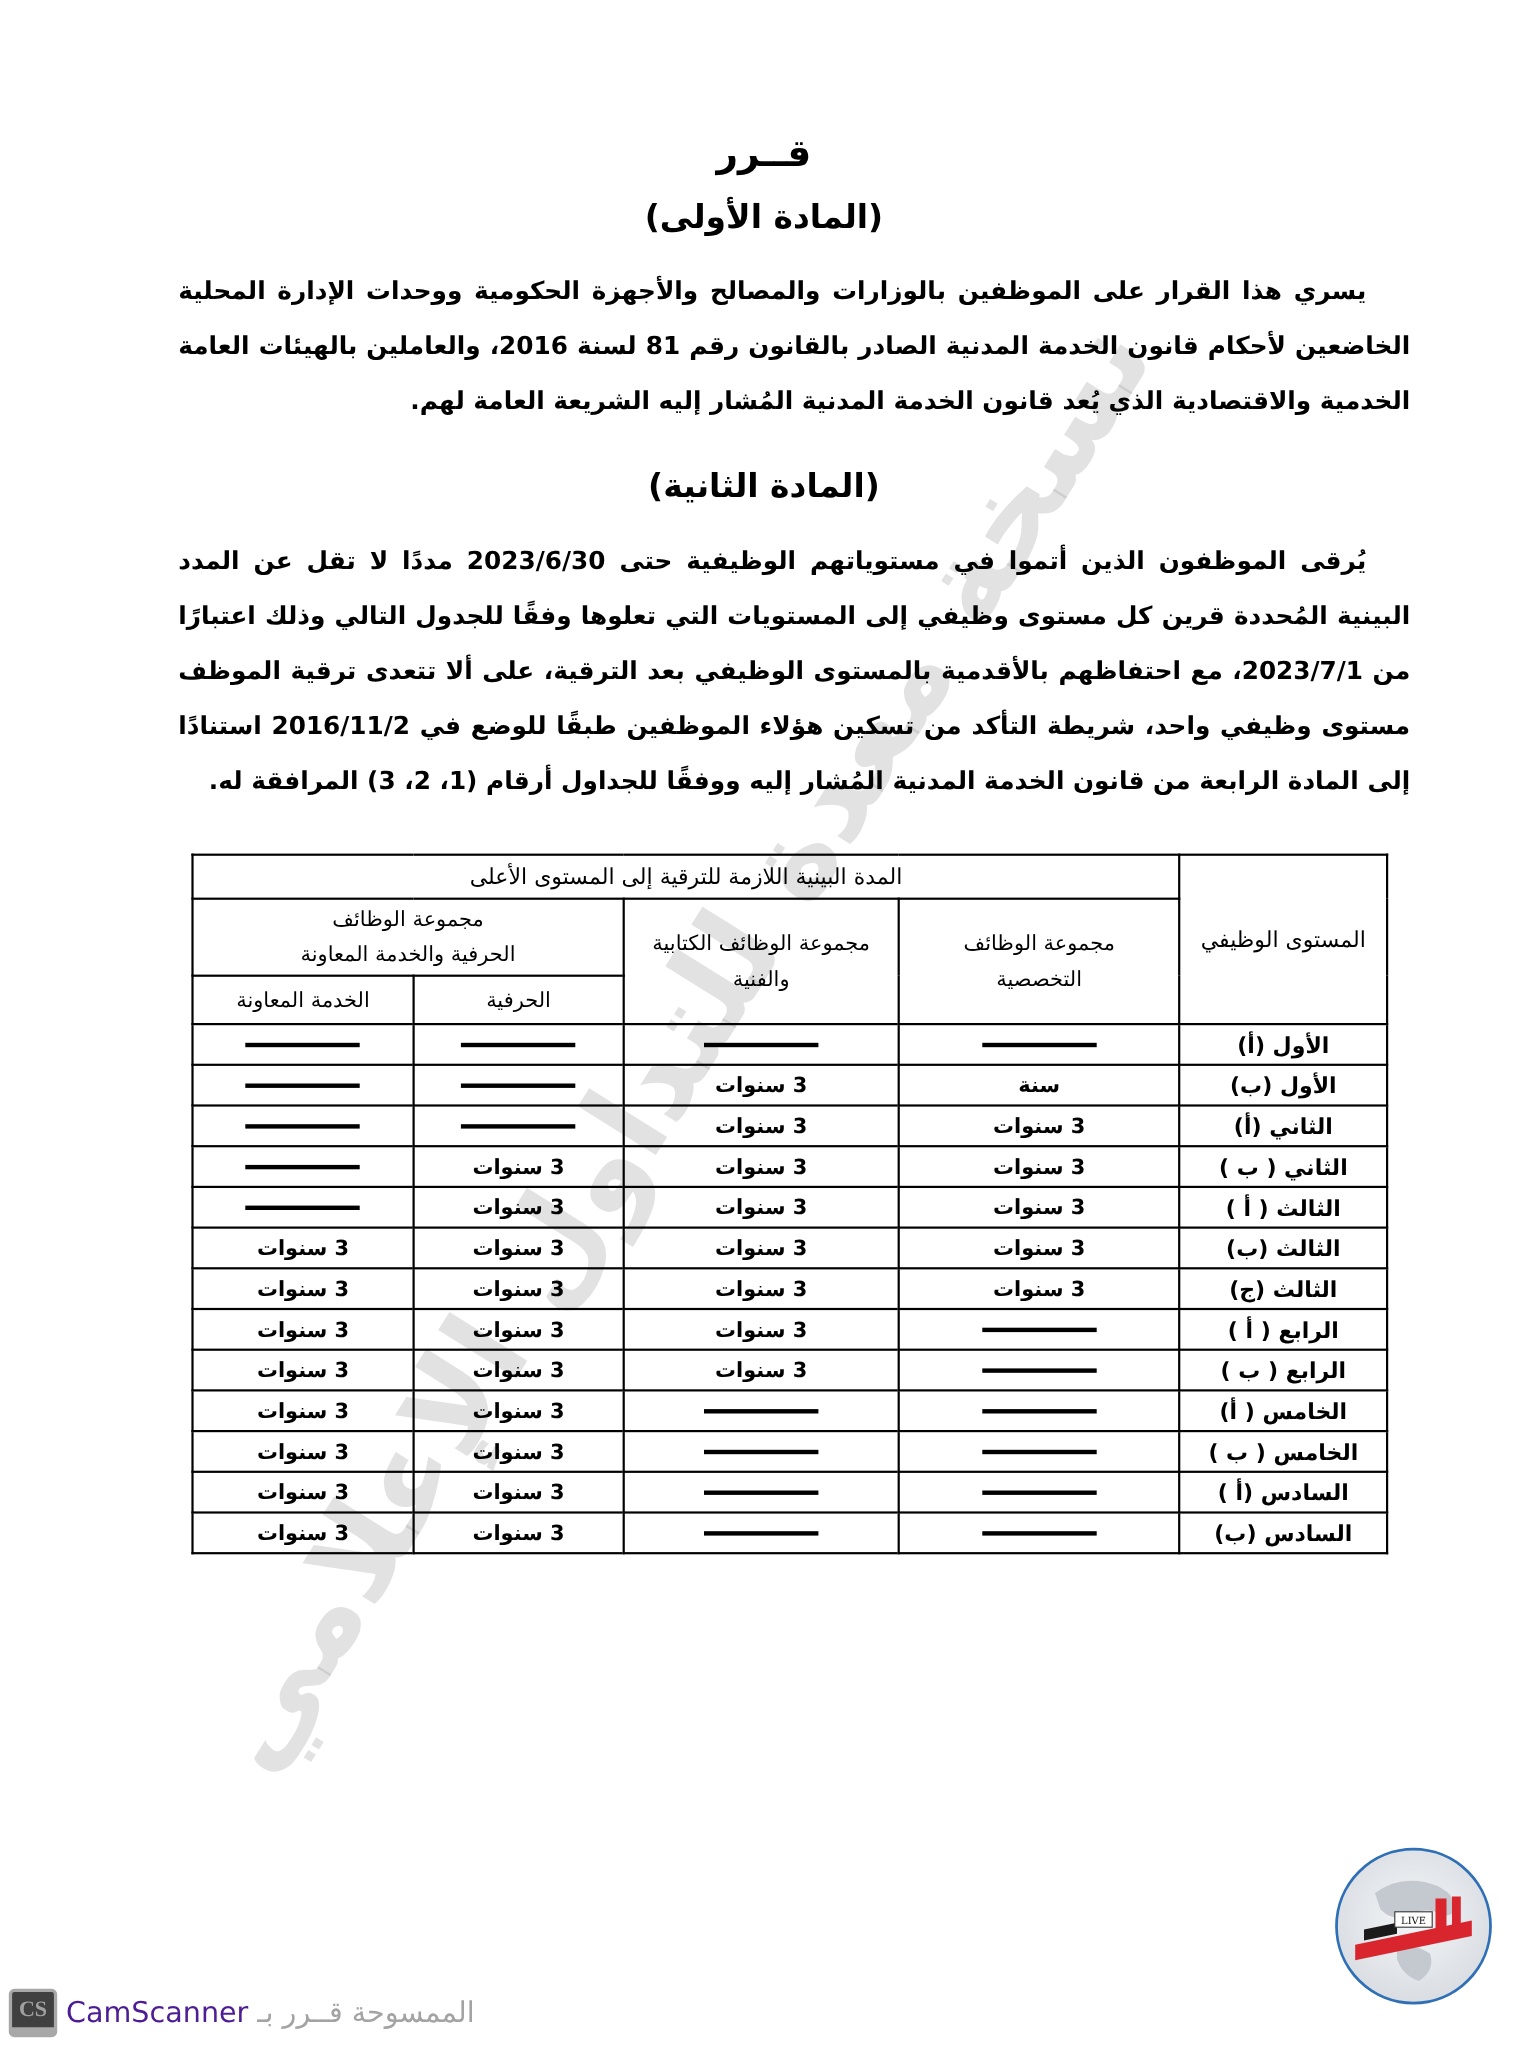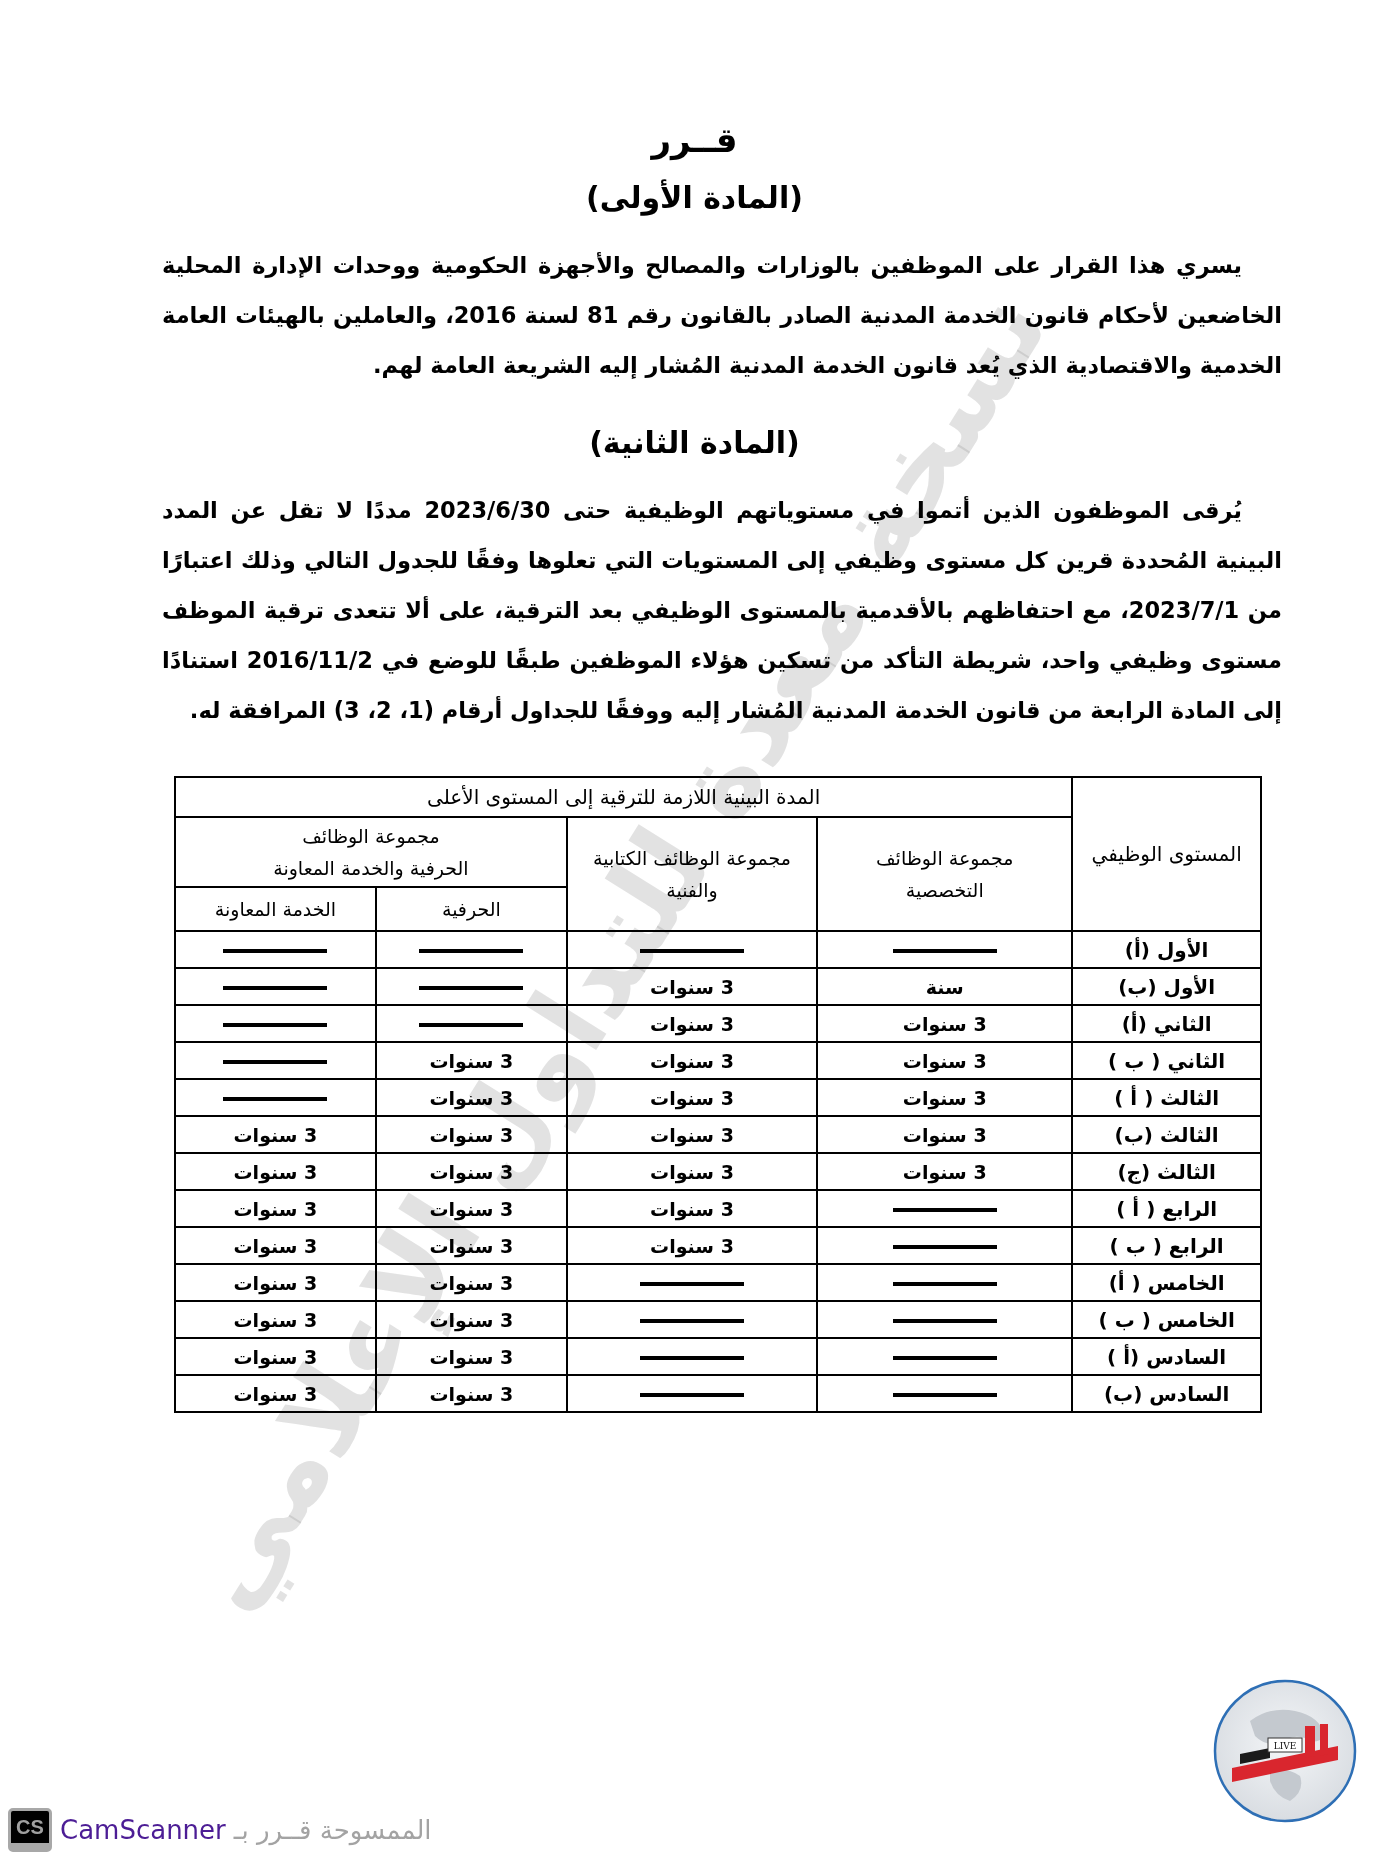--- a/index.html
+++ b/index.html
@@ -120,25 +120,25 @@
   }
   .cs-logo {
     width: 44px;
     height: 44px;
     border: 3px solid #a8a8a8;
     border-radius: 5px;
     box-sizing: border-box;
     display: flex;
     align-items: center;
     justify-content: center;
-    font-family: Liberation Sans, sans-serif;
+    font-family: Liberation Serif, serif;
     font-weight: bold;
     font-size: 20px;
     color: #a0a0a0;
-    background: #000000;
+    background: #404040;
     border-bottom-width: 9px;
   }
   .scan-text {
     font-family: "DejaVu Sans", sans-serif;
     font-size: 26px;
     color: #4c1d95;
   }
   .scan-text-ar {
     font-family: "DejaVu Sans", sans-serif;
     font-size: 26px;

